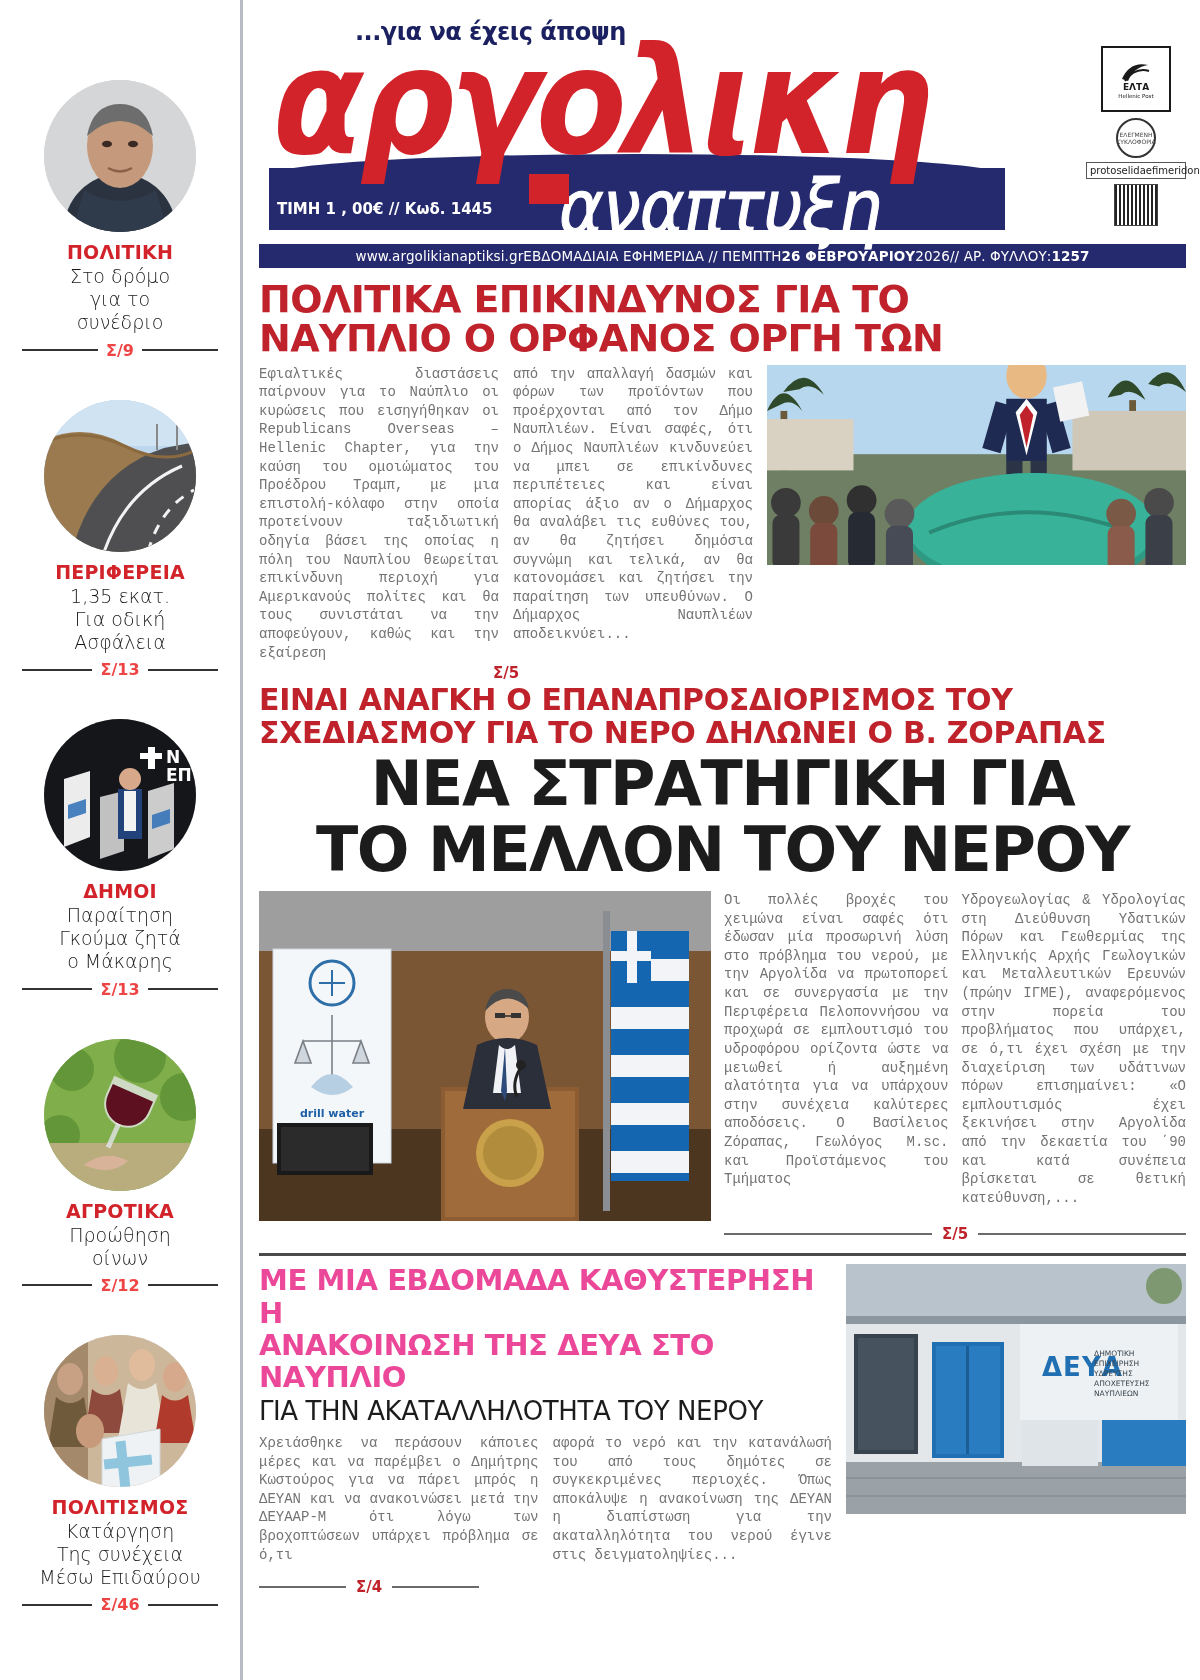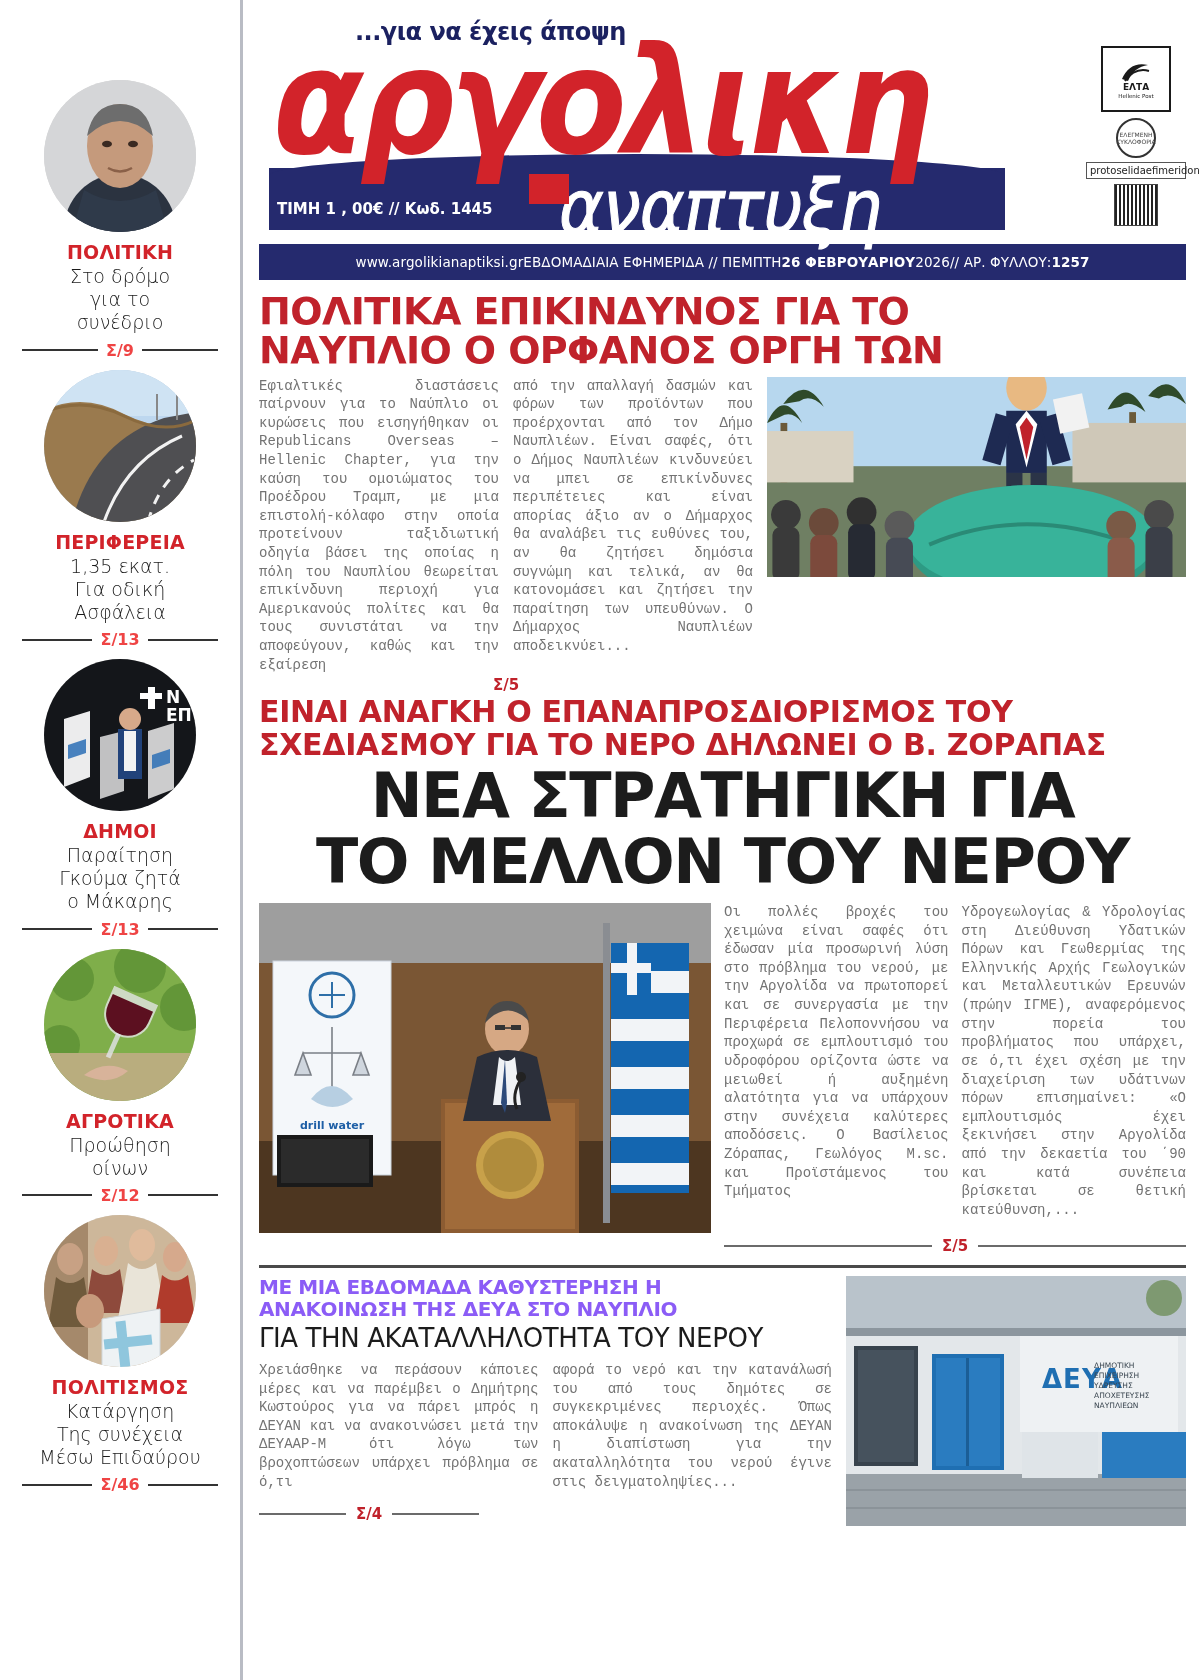--- a/index.html
+++ b/index.html
@@ -9,21 +9,21 @@
     background: #ffffff;
     font-family: "DejaVu Sans", "Liberation Sans", sans-serif;
     overflow: hidden;
   }
   .page { position: relative; width: 1200px; height: 1680px; background: #fff; display: flex; }
 
   
   .sidebar {
     width: 240px; flex: 0 0 240px;
     padding: 80px 22px 0 22px;
-    display: flex; flex-direction: column; align-items: center;
+    display: flex; flex-direction: column; align-items: center; gap: 30px;
   }
   .side-item { width: 100%; display: flex; flex-direction: column; align-items: center; }
   .side-thumb {
     width: 152px; height: 152px; border-radius: 50%;
     overflow: hidden; position: relative; background: #d8d8d8;
     margin-bottom: 6px;
   }
   .side-thumb .art { position: absolute; inset: 0; }
   .side-kicker {
     color: #d2232a; font-weight: bold; font-size: 19px;
@@ -109,21 +109,21 @@
     text-align: center; background: #fff; white-space: nowrap;
     margin-bottom: 5px; font-family: "DejaVu Sans", sans-serif;
   }
   .badge-bar {
     width: 44px; height: 42px; margin: 0 auto; border: 1px solid #444;
     background: repeating-linear-gradient(90deg,#222 0 2px,#fff 2px 4px);
   }
 
   
   .infobar {
-    background: #252a6e; color: #fff; height: 36px;
+    background: #252a6e; color: #fff; height: 24px;
     display: flex; align-items: center; justify-content: center;
     font-size: 13.5px; font-family: "DejaVu Sans", sans-serif;
     letter-spacing: .1px; white-space: nowrap;
     margin: 4px 0 8px; padding: 0 6px;
   }
   .infobar b { font-weight: bold; }
 
   
   .hl-red {
     color: #c0222b; font-weight: bold; font-size: 38px; line-height: 1.02;
@@ -166,21 +166,21 @@
   .photo2 {
     width: 452px; flex: 0 0 452px; height: 330px; position: relative; overflow: hidden;
     background: #6d4a2c;
   }
 
   
   .sep-rule { height: 3px; background: #4a4a4a; margin: 10px 0 8px; }
   .art3 { display: flex; gap: 14px; }
   .art3-left { flex: 1; }
   .hl-red3 {
-    color: #8b5cf6; font-weight: bold; font-size: 20px; line-height: 1.12;
+    color: #ec4899; font-weight: bold; font-size: 29px; line-height: 1.12;
     font-family: "DejaVu Sans", sans-serif; letter-spacing: -.4px;
   }
   .hl-black3 {
     color: #1c1c1c; font-weight: normal; font-size: 26px; line-height: 1.12;
     margin-top: 3px; font-family: "DejaVu Sans", sans-serif; letter-spacing: -.4px;
   }
   .art3-cols { display: flex; gap: 14px; margin-top: 8px; }
   .photo3 {
     width: 340px; flex: 0 0 340px; height: 250px; position: relative; overflow: hidden;
     background: #dfe3e6;

